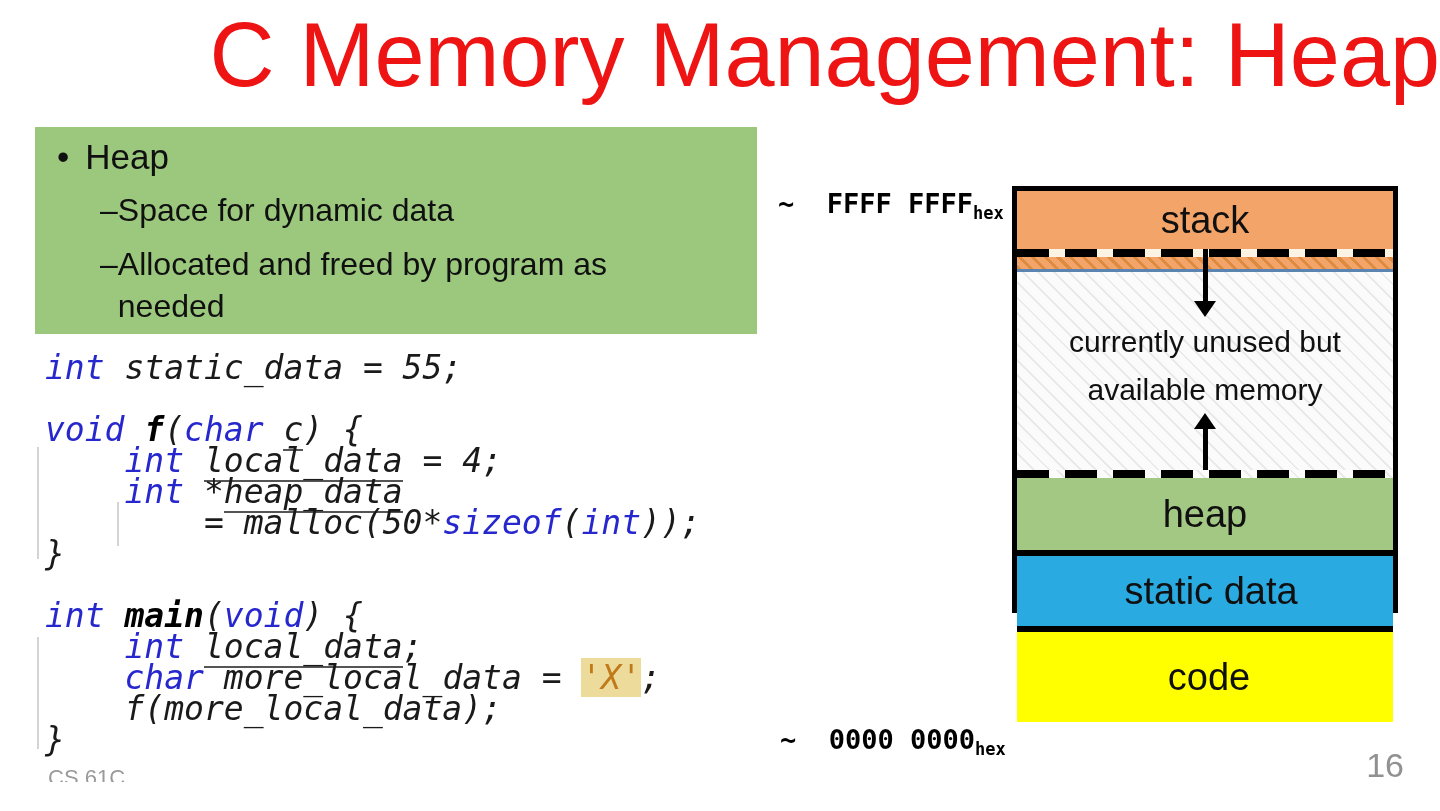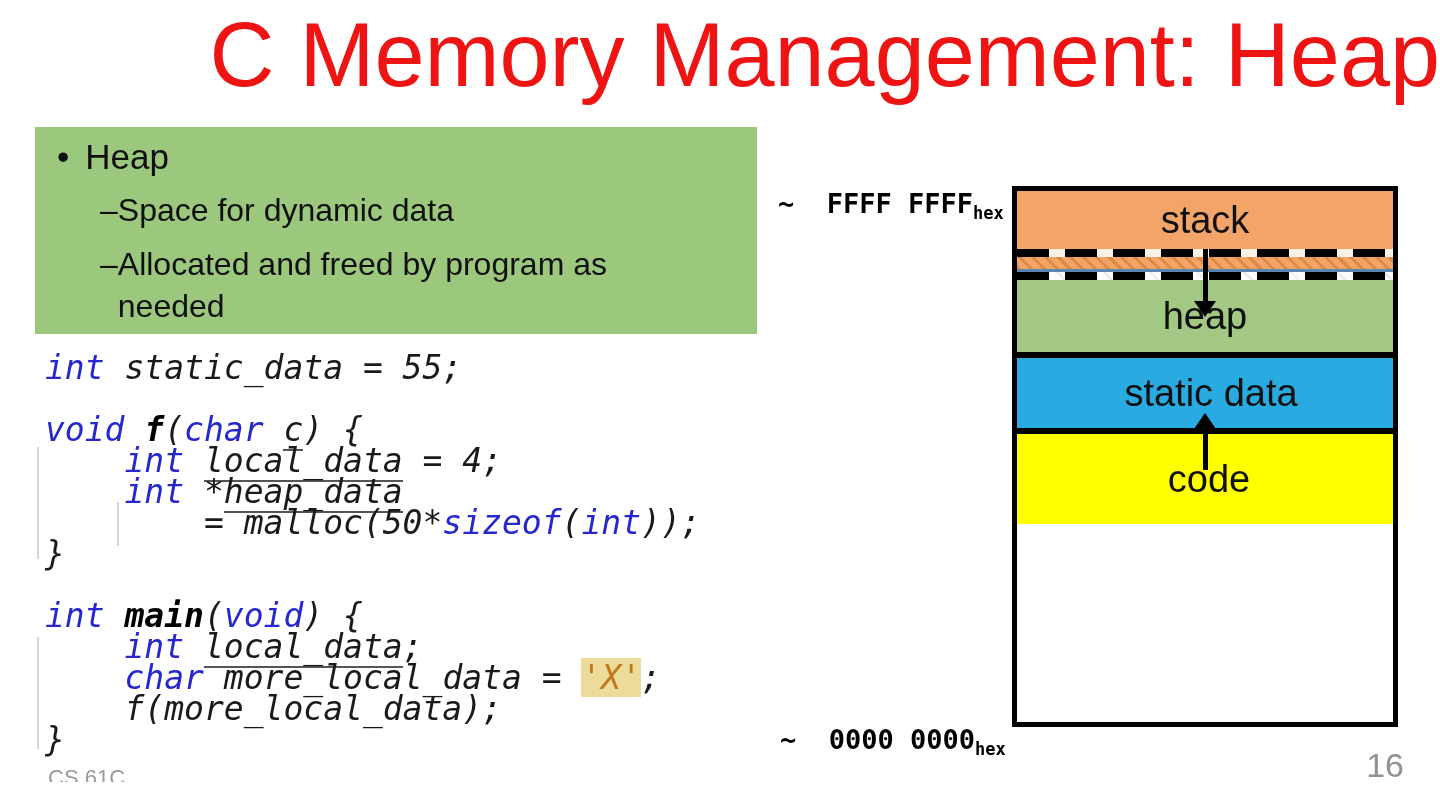--- a/index.html
+++ b/index.html
@@ -32,21 +32,21 @@
   
   .mem-caption{position:absolute;left:1045px;top:121px;width:320px;text-align:center;
                font-size:22px;line-height:29px;color:#000;}
   .addr{position:absolute;font-family:"DejaVu Sans Mono",monospace;font-weight:bold;
         font-size:27px;color:#000;white-space:pre;}
   .addr-top{left:778px;top:188px;}
   .addr-bottom{left:780px;top:724px;}
   .addr sub{font-size:17px;font-weight:bold;}
 
   
-  .mem-box{position:absolute;left:1012px;top:186px;width:386px;height:541px;
+  .mem-box{position:absolute;left:1012px;top:186px;width:386px;height:427px;
            border:5px solid #000;box-sizing:border-box;background:#fff;}
   .region{display:flex;align-items:center;justify-content:center;font-size:38px;color:#101010;}
   .stack{height:58px;}
   .dashline{height:8px;background:
       repeating-linear-gradient(90deg,#000 0 32px,transparent 32px 48px),#FBF3E4;}
   .dashline.d2{background:
       repeating-linear-gradient(90deg,#000 0 32px,transparent 32px 48px),
       repeating-linear-gradient(45deg,#eaeaea 0 2px,#fbfbfb 2px 11px);}
   .strip{height:12px;background:repeating-linear-gradient(45deg,#DE8B41 0 3px,#F2A469 3px 9px);}
   .blueline{height:3px;background:#5B84B1;}
@@ -101,20 +101,24 @@
   <div class="addr addr-top"><span>~  FFFF FFFF</span><sub>hex</sub></div>
   <div class="addr addr-bottom"><span>~  0000 0000</span><sub>hex</sub></div>
 
   <div class="mem-box">
     <div class="region stack" style="background: rgb(242, 164, 105);">
       <span>stack</span>
     </div>
     <div class="dashline d1"></div>
     <div class="strip"></div>
     <div class="blueline"></div>
+    <div class="region unused">
+      <span>currently unused but</span>
+      <span>available memory</span>
+    </div>
     <div class="dashline d2"></div>
     <div class="region heap" style="background: rgb(163, 200, 131);">
       <span>heap</span>
     </div>
     <div class="sep"></div>
     <div class="region staticd" style="background: rgb(41, 171, 226); padding-left: 12px;">
       <span>static data</span>
     </div>
     <div class="sep"></div>
     <div class="region codearea" style="background: rgb(255, 255, 0); padding-left: 8px;">

